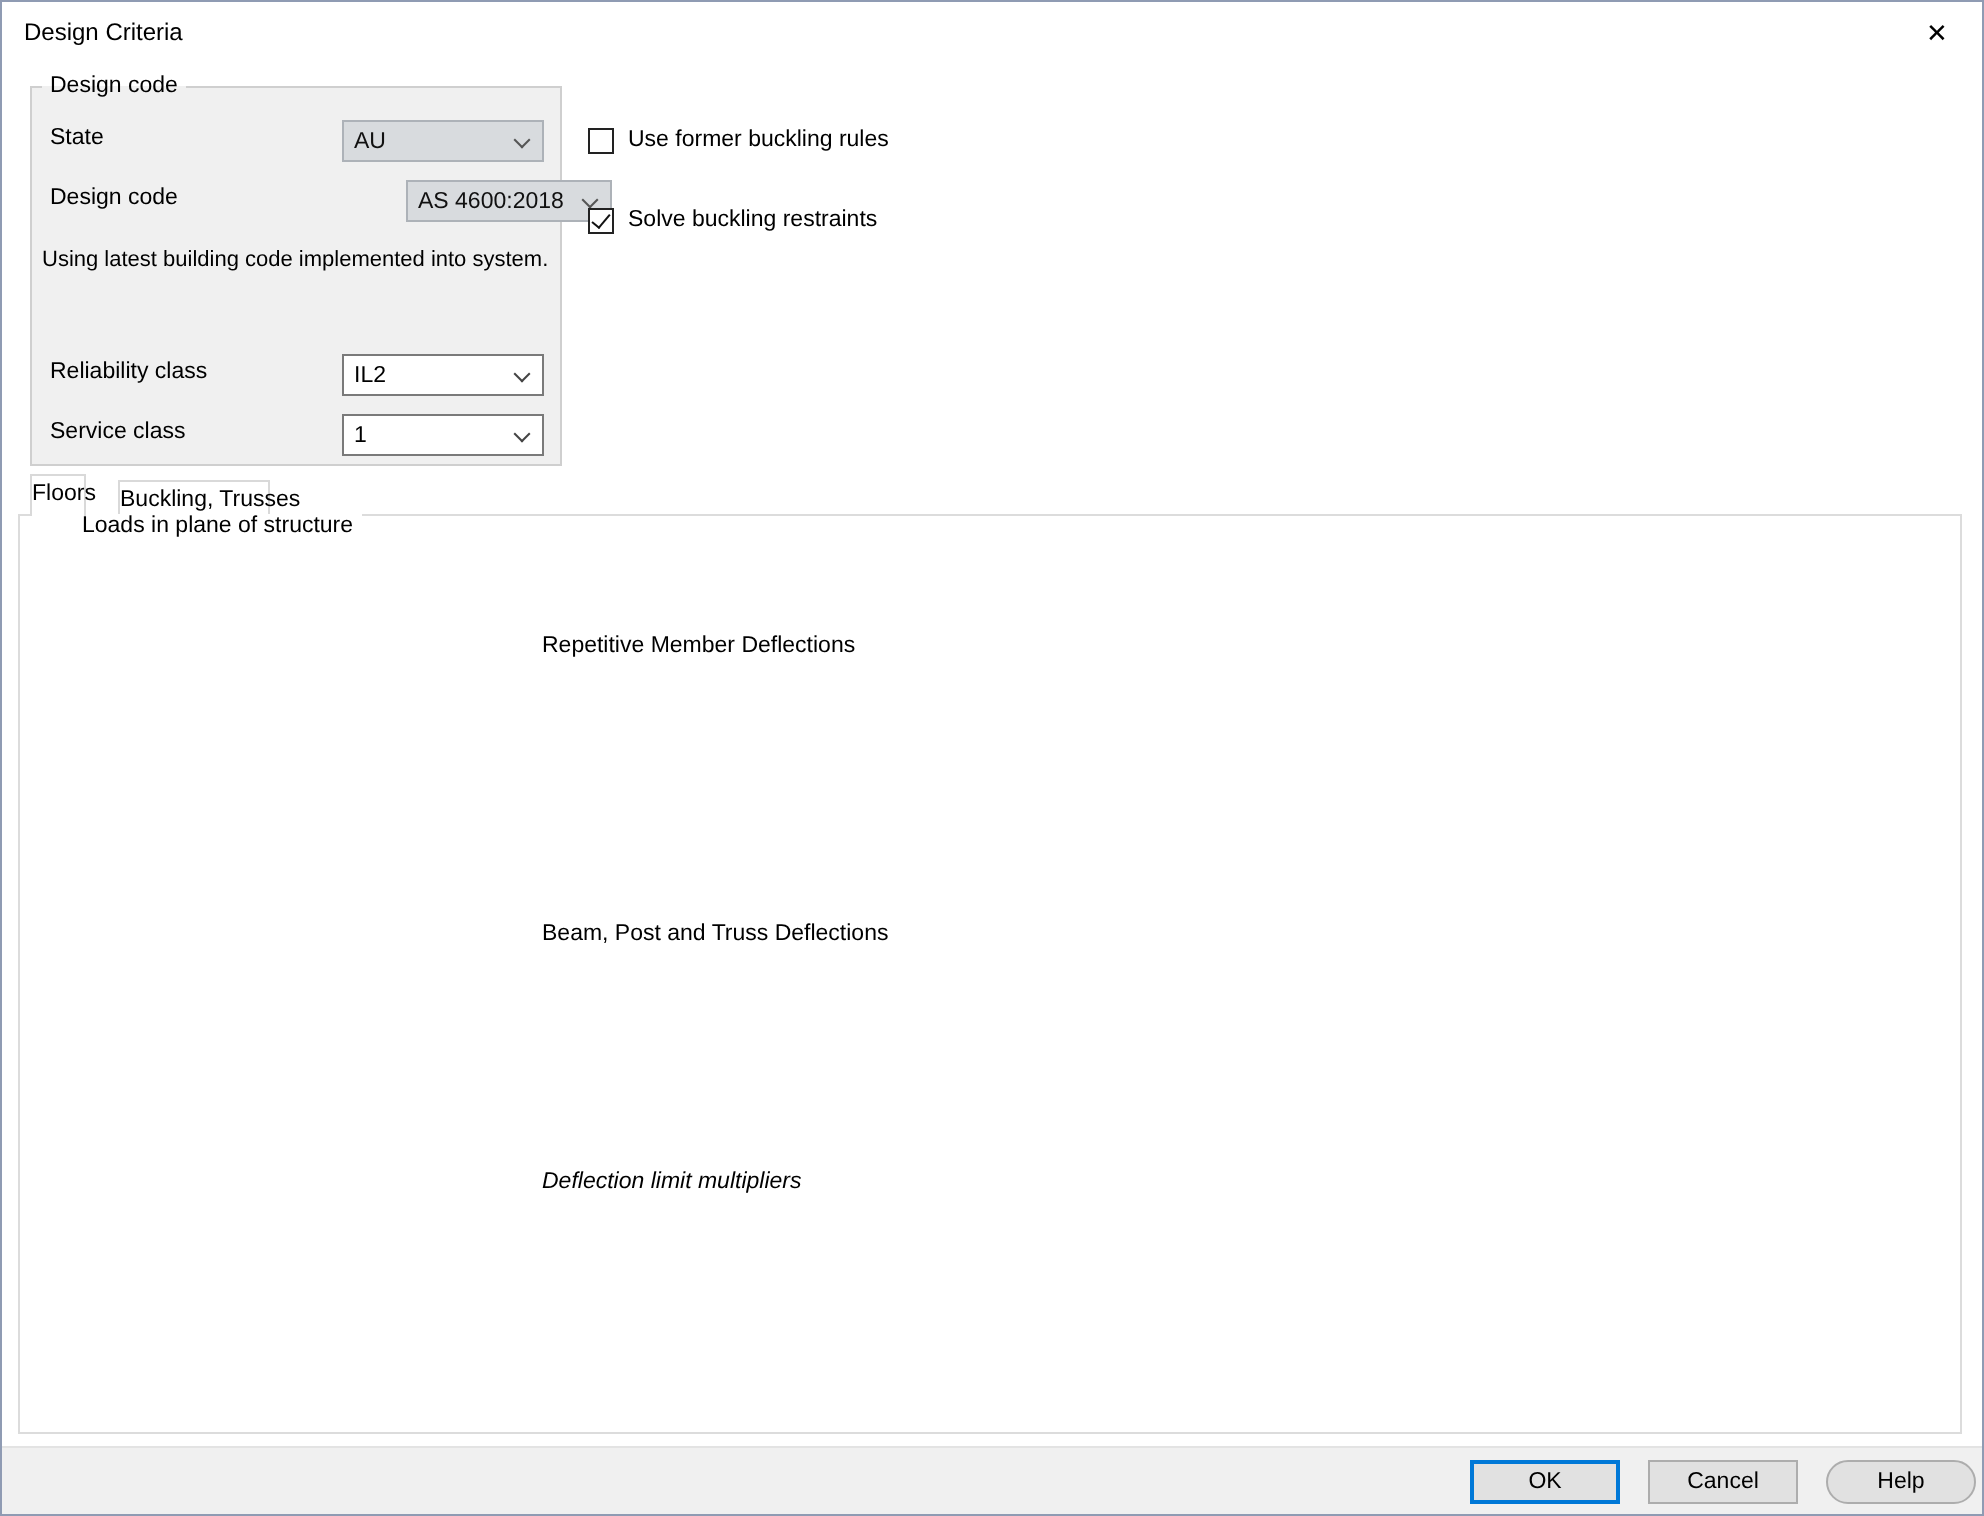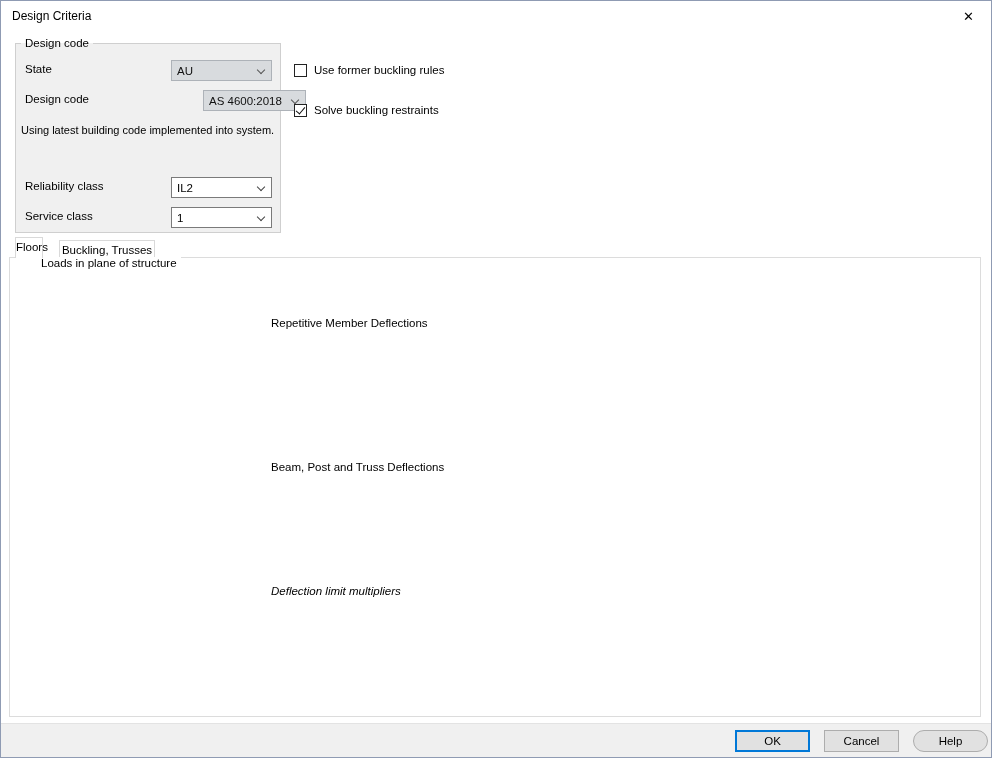--- a/index.html
+++ b/index.html
@@ -132,21 +132,21 @@
   </div>
   <div class="check-row" style="left:293px; top:101px;align-items:center;">
     <span class="checkbox" data-checked="true"></span>
     <span>Solve buckling restraints</span>
   </div>
 
   <div class="panel"></div>
   <div class="tab active" style="left:14px; width:28px;">
     <span>Floors</span>
   </div>
-  <div class="tab inactive" style="left:58px; width:96px;">
+  <div class="tab inactive" style="left:58px; width:76px;">
     <span>Buckling, Trusses</span>
   </div>
 
   <div class="groupbox" style="left:16px; top:262px; width:238px; height:156px;"></div>
   <span class="gb-title" style="left:36px; top:256px;">Loads in plane of structure</span>
 
   <span class="lbl" style="left:24px; top:286px;">Use category</span>
   <div class="combo gray" style="left:90px; top:283px; width:158px;">
     <span class="combo-text">A</span>
     <span class="chev"></span>

